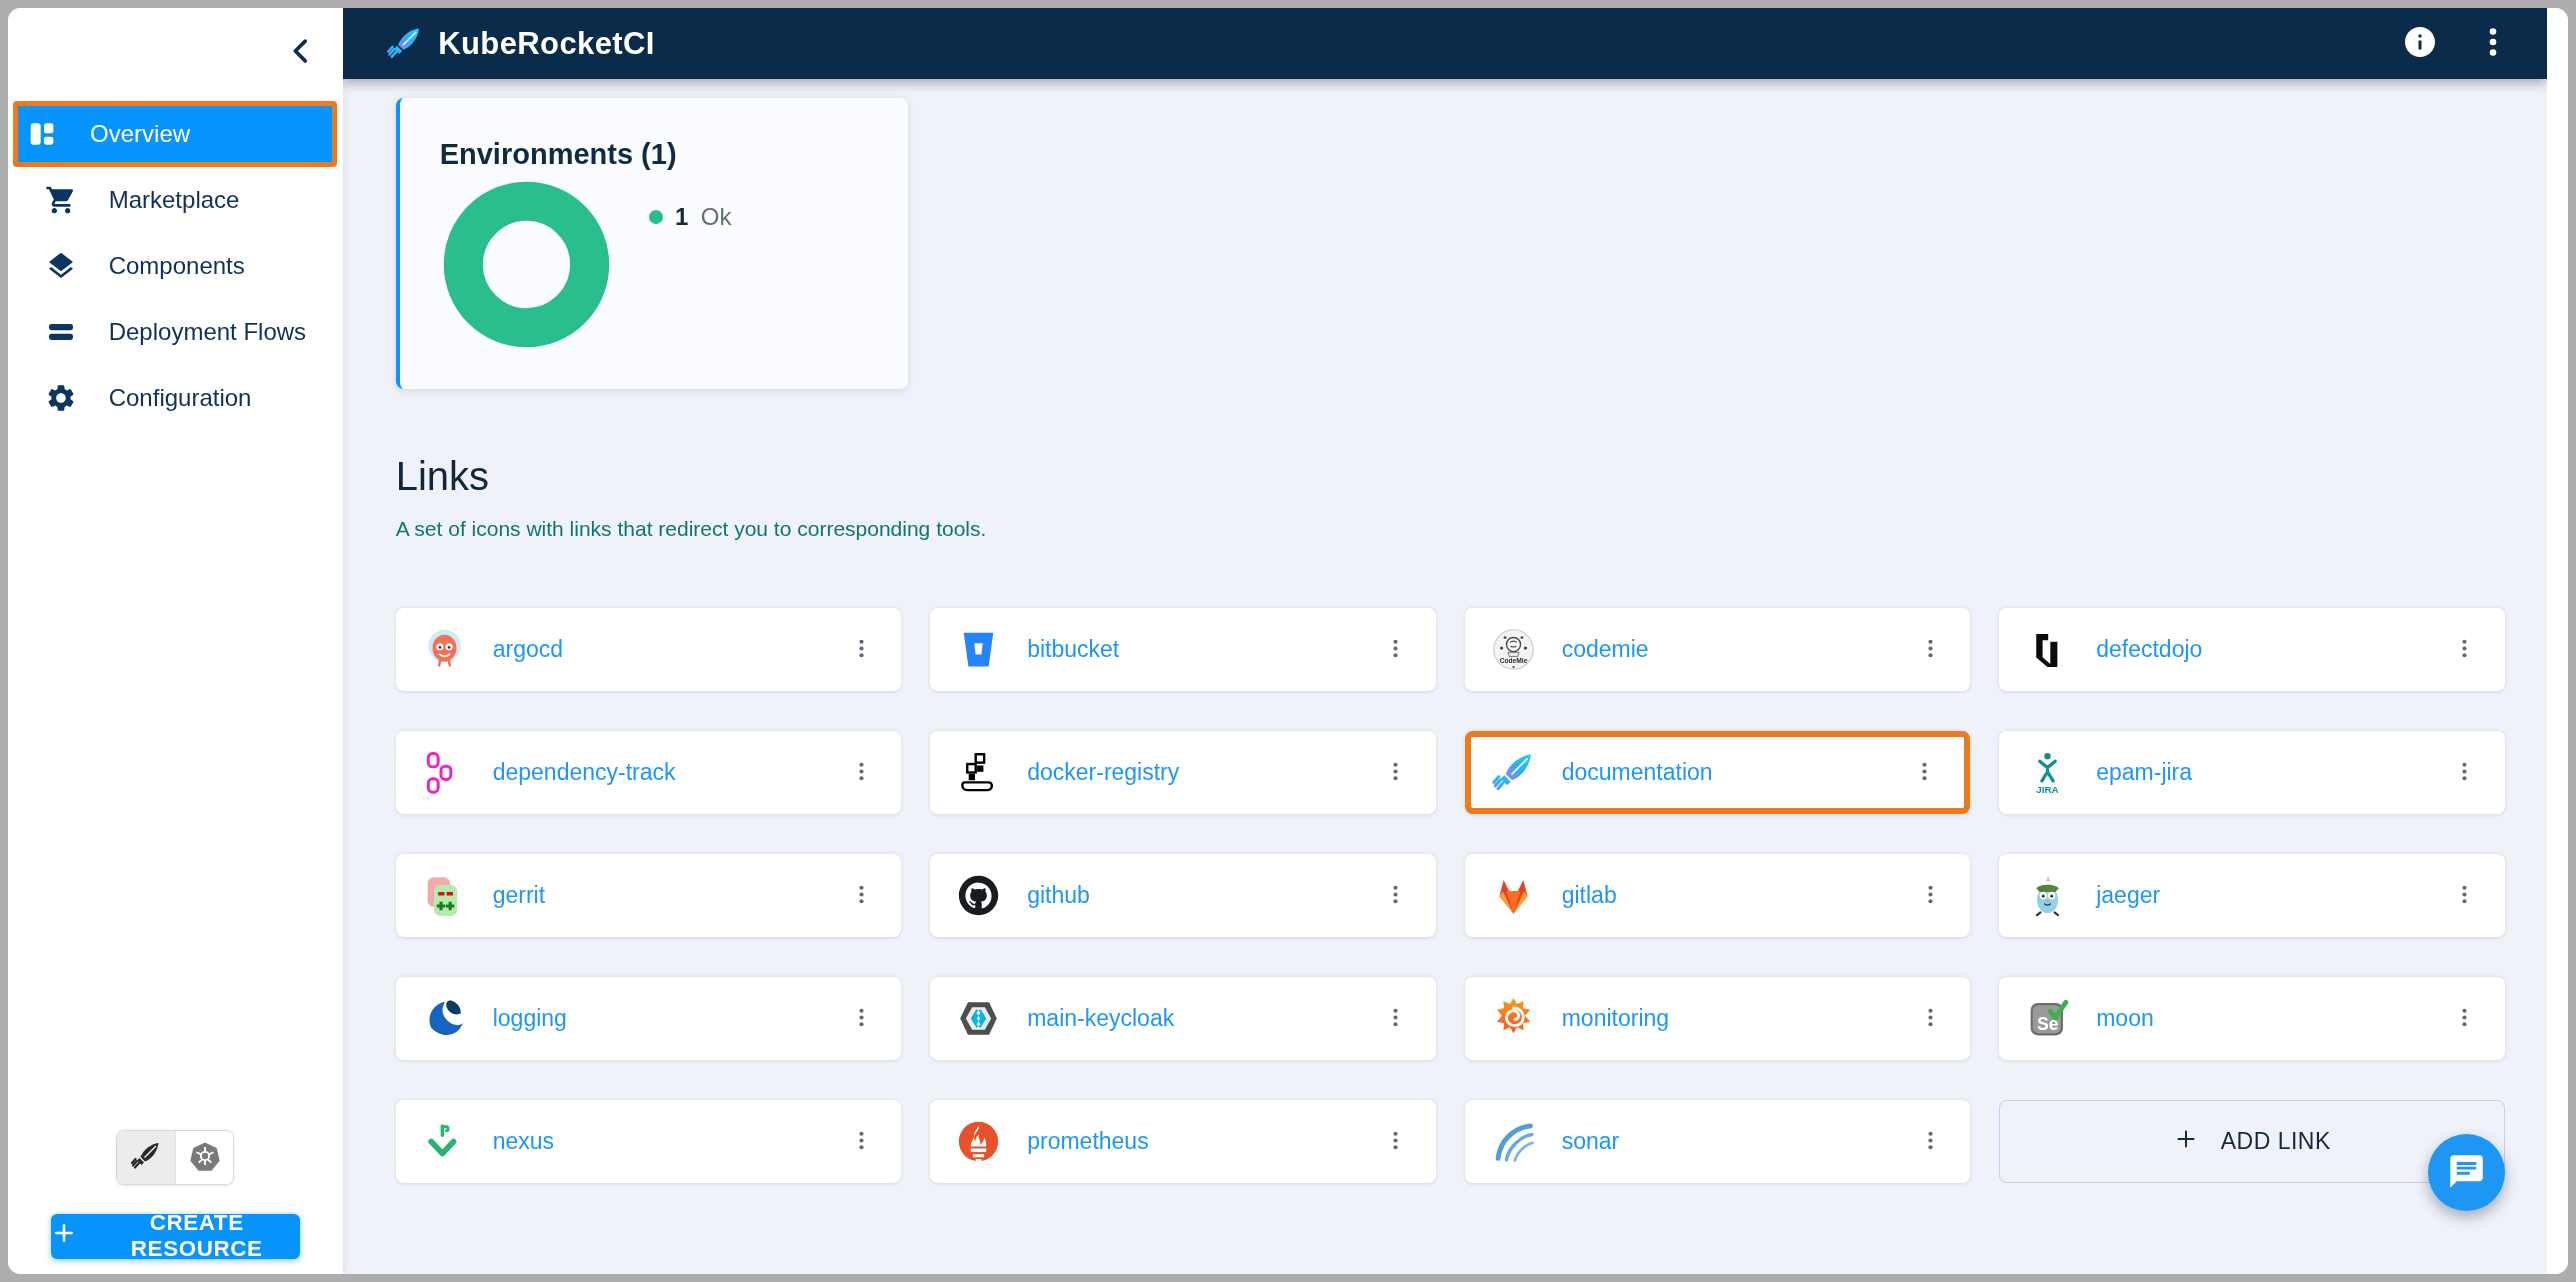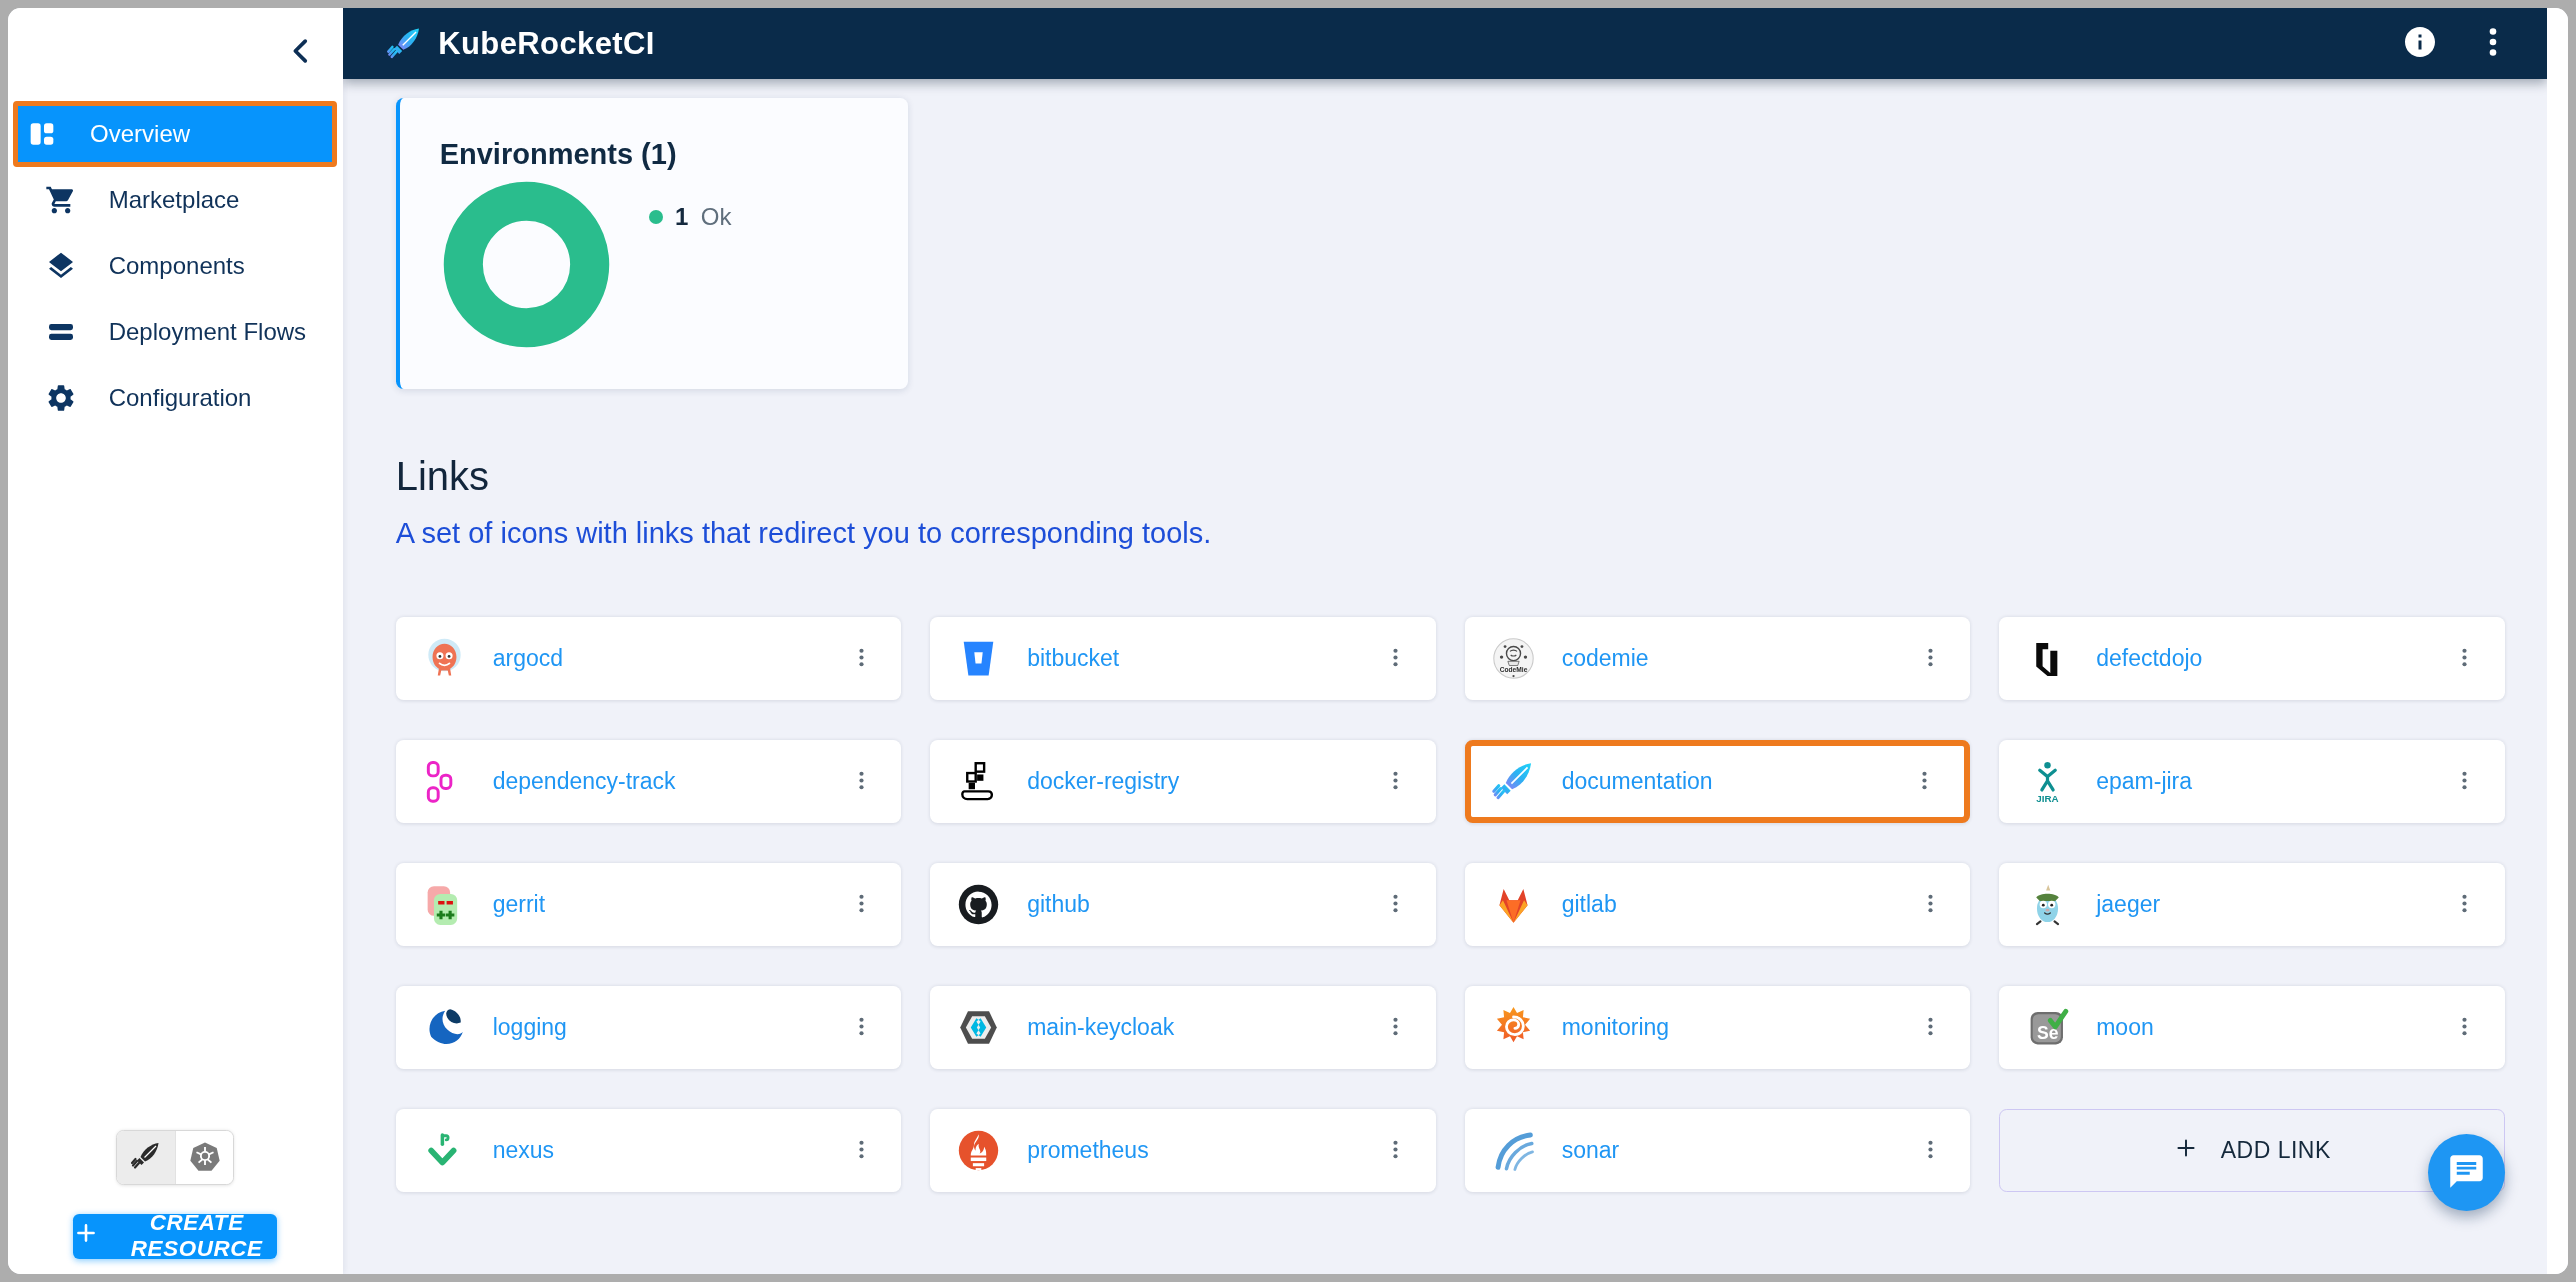--- a/index.html
+++ b/index.html
@@ -19,21 +19,21 @@
   .nav-item.active .nav-label { color: #fff; }
   .nav-item.active .nav-icon svg { fill: #fff; }
   .nav-item.active.highlighted { border: 5.4px solid #ee7a1e; border-radius: 3.9px; margin: 0 5.4px; padding-left: 8px; }
 
   .sidebar-bottom { position: absolute; left: 0; right: 0; bottom: 15.5px; display: flex; flex-direction: column; align-items: center; gap: 29px; }
   .view-toggle { display: flex; border: 0.8px solid #d8d8d8; border-radius: 7.7px; overflow: hidden; background: #fff; box-shadow: 0 0.8px 3.1px rgba(0,0,0,.10); }
   .seg { width: 58px; height: 53px; display: flex; align-items: center; justify-content: center; background: #fff; border: none; cursor: pointer; }
   .seg + .seg { border-left: 0.8px solid #e2e2e2; }
   .seg.selected { background: #ececec; }
   .seg svg { width: 32px; height: 32px; }
-  .create-btn { width: 204px; height: 45px; background: #0794fc; border: none; border-radius: 6.2px; color: #fff; font-size: 22.4px; font-weight: bold; letter-spacing: 0.6px; display: flex; align-items: center; justify-content: center; gap: 17px; cursor: pointer; box-shadow: 0 1.5px 6.2px rgba(7,148,252,.45); font-family: "Liberation Sans", sans-serif; font-style: italic; }
+  .create-btn { width: 249px; height: 45px; background: #0794fc; border: none; border-radius: 6.2px; color: #fff; font-size: 22.4px; font-weight: bold; letter-spacing: 0.6px; display: flex; align-items: center; justify-content: center; gap: 17px; cursor: pointer; box-shadow: 0 1.5px 6.2px rgba(7,148,252,.45); font-family: "Liberation Sans", sans-serif; }
   .create-btn svg { width: 26px; height: 26px; }
 
   
   .app-header { position: absolute; left: 335px; right: 21.6px; top: 0; height: 71px; background: #0a2b4a; display: flex; align-items: center; padding: 0 34px 0 43px; z-index: 20; box-shadow: 0 4.6px 10.8px rgba(8,28,50,.35); }
   .brand { display: flex; align-items: flex-end; gap: 15.5px; }
   .brand-logo { width: 37px; height: 37px; }
   .brand-title { color: #fff; font-size: 31px; font-weight: bold; letter-spacing: 0.4px; }
   .header-actions { margin-left: auto; display: flex; align-items: center; gap: 34px; }
   .icon-btn { background: none; border: none; cursor: pointer; width: 39px; height: 39px; display: flex; align-items: center; justify-content: center; }
   .icon-btn svg { width: 36px; height: 36px; }
@@ -44,21 +44,21 @@
 
   .env-card { position: relative; width: 512px; height: 291px; background: #fbfcff; border-radius: 7.7px; border-left: 4.6px solid #0794fc; box-shadow: 0 1.5px 7.7px rgba(20,40,80,.12); }
   .env-title { position: absolute; left: 40px; top: 40px; font-size: 29px; font-weight: bold; color: #102a43; }
   .env-donut { position: absolute; left: 40px; top: 80px; width: 173px; height: 173px; }
   .env-legend { position: absolute; left: 249px; top: 105px; display: flex; align-items: center; gap: 12.4px; font-size: 24px; }
   .legend-dot { width: 14px; height: 14px; border-radius: 50%; background: #2abd8d; }
   .legend-count { font-weight: bold; color: #14293e; }
   .legend-status { color: #5f6e7c; }
 
   .links-title { margin-top: 65px; font-size: 40px; font-weight: 400; color: #12263c; }
-  .links-desc { margin-top: 18.5px; font-size: 29px; color: #1d4ed8; }
+  .links-desc { margin-top: 18.5px; font-size: 21px; color: #0f766e; }
 
   .links-grid { margin-top: 67px; display: grid; grid-template-columns: repeat(4, 1fr); column-gap: 29px; row-gap: 40px; }
   .card { height: 83px; background: #fff; border-radius: 7.7px; display: flex; align-items: center; padding: 0 23px 0 26px; box-shadow: 0 0.8px 3.9px rgba(15,30,60,.12); }
   .card.highlighted { border: 6.2px solid #ee7a1e; padding-left: 20px; }
   .tool-icon { width: 45px; height: 45px; flex: none; display: flex; justify-content: center; }
   .tool-icon svg { width: 45px; height: 45px; }
   .card-label { margin-left: 26px; color: #1f96f4; font-size: 23px; font-weight: 500; text-decoration: none; cursor: pointer; }
   .kebab { margin-left: auto; background: none; border: none; cursor: pointer; width: 34px; height: 40px; display: flex; align-items: center; justify-content: center; }
   .kebab svg { width: 25px; height: 31px; }
   .add-link { height: 83px; border: 1.5px solid #cdc7f3; border-radius: 7.7px; background: transparent; display: flex; align-items: center; justify-content: center; gap: 21.6px; color: #15293c; font-size: 23px; font-weight: 500; letter-spacing: 0.5px; cursor: pointer; font-family: "Liberation Sans", sans-serif; }

